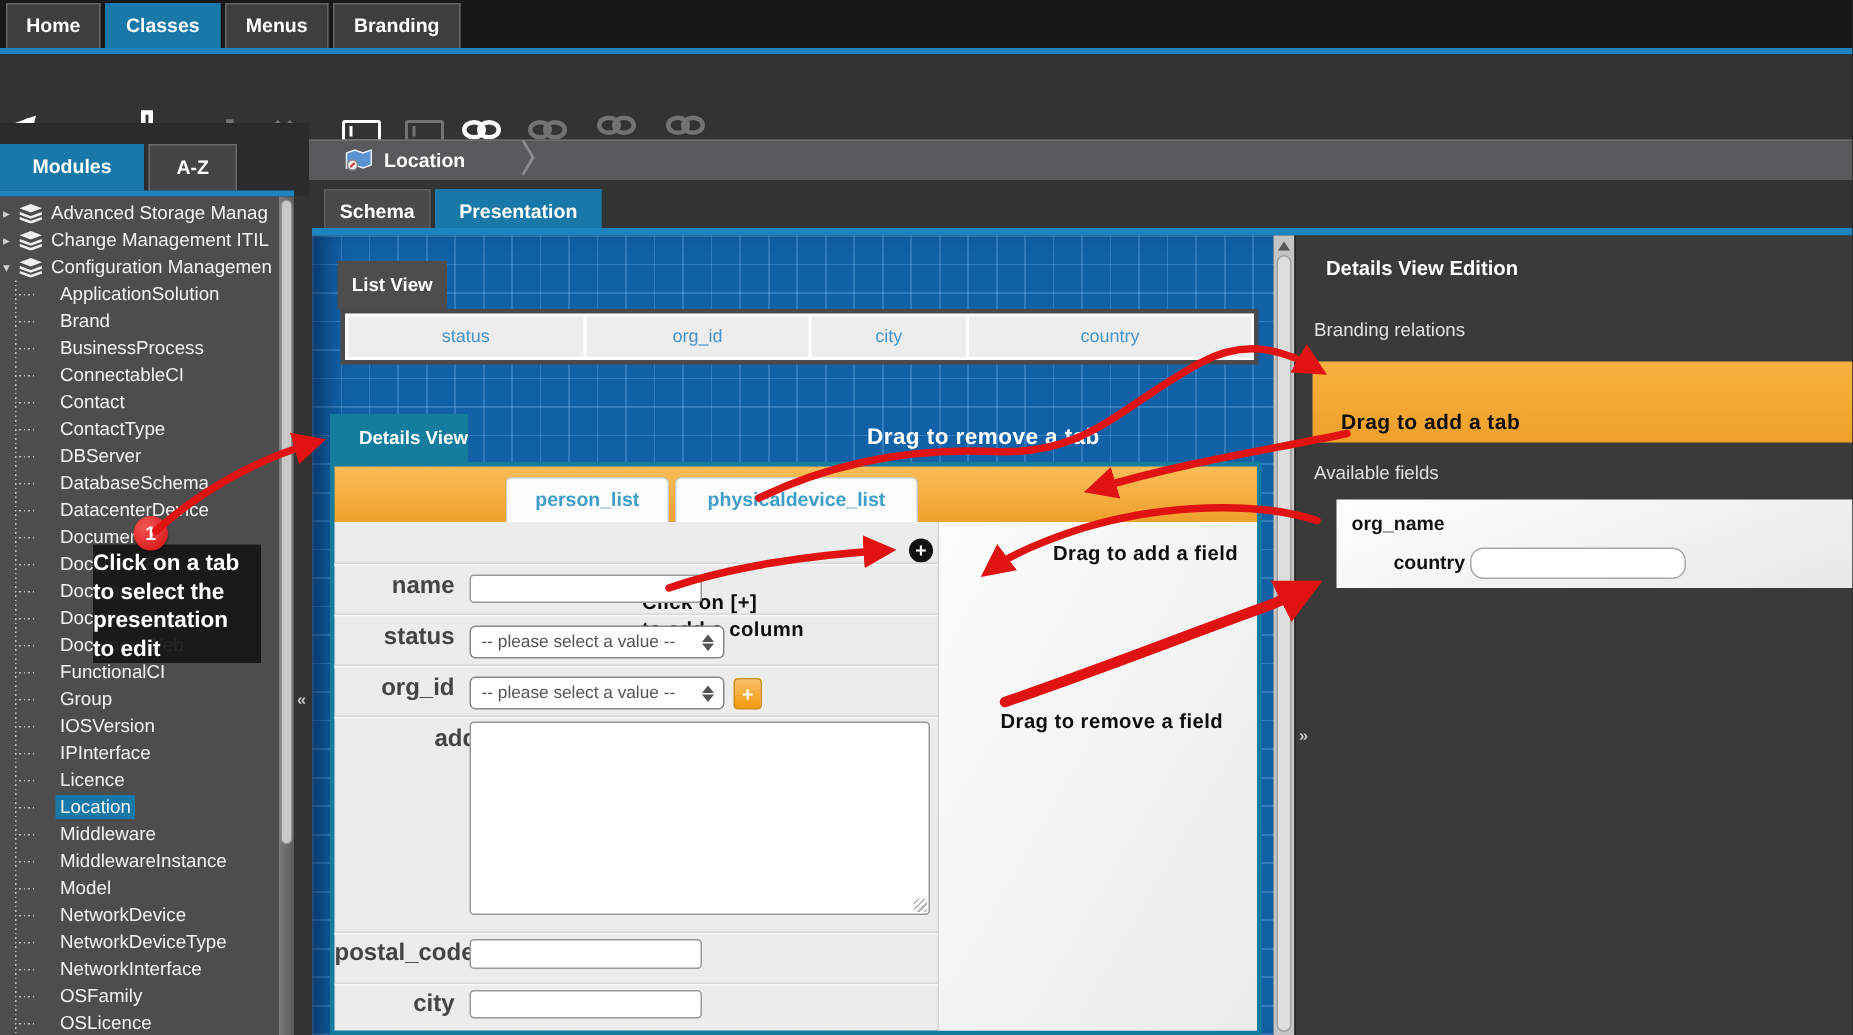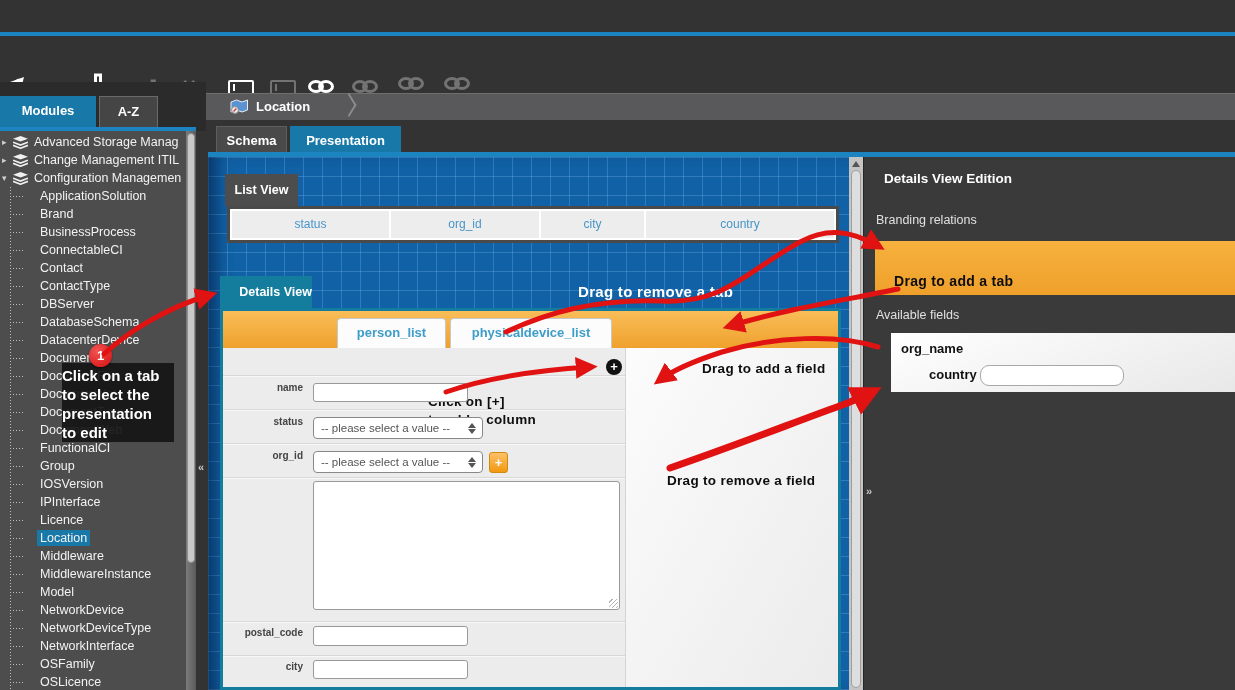--- a/index.html
+++ b/index.html
@@ -91,21 +91,21 @@
   .dv-bar{position:absolute;left:0;top:0;width:615px;height:37px;background:linear-gradient(#f9bd58,#efa12d);}
   .ptab{position:absolute;text-align:center;font-weight:bold;}
   .ptab.props{left:5px;top:4px;width:105px;height:33px;background:#fffdf5;border:1px solid #dd9a25;border-bottom:none;
       border-radius:5px 5px 0 0;color:#f09c13;font-size:14px;line-height:31px;}
   .ptab.rel{top:7px;height:30px;background:#fcfcfc;border:1px solid #c8c8c8;border-bottom:none;
       border-radius:4px 4px 0 0;color:#3e9dc9;font-size:13px;line-height:28px;}
   .dv-content{position:absolute;left:0;top:37px;width:615px;height:339px;background:#ececec;}
   .dv-rightcol{position:absolute;left:402px;top:0;width:213px;height:339px;
       background:linear-gradient(120deg,#fcfcfc,#ebebeb);border-left:1px solid #d5d5d5;}
   .sep{position:absolute;left:0;width:402px;height:1px;background:#d8d8d8;box-shadow:0 1px 0 #f8f8f8;}
-  .flabel{position:absolute;left:0;width:80px;text-align:right;font-weight:bold;font-size:10px;color:#444;}
+  .flabel{position:absolute;left:0;width:80px;text-align:right;font-weight:bold;font-size:16px;color:#444;}
   .tinput{position:absolute;background:#fff;border:1px solid #999;border-radius:3px;}
   .fselect{position:absolute;background:#fff;border:1px solid #888;border-radius:4px;
       font-size:11.5px;color:#555;padding-left:7px;overflow:hidden;}
   .spinner{position:absolute;right:5px;top:4px;width:9px;}
   .spinner i{display:block;width:0;height:0;border-left:4px solid transparent;border-right:4px solid transparent;margin:1px 0;}
   .spinner .up{border-bottom:5px solid #555;}
   .spinner .dn{border-top:5px solid #555;}
   .plusbtn{position:absolute;width:19px;height:21px;border:1px solid #cf8a10;border-radius:3px;
       background:linear-gradient(#fdc069,#f2990f);color:#fff;font-weight:bold;font-size:13px;
       text-align:center;line-height:19px;}
@@ -143,20 +143,26 @@
       background:radial-gradient(circle at 35% 30%,#f25454,#d40d0d);color:#fff;font-weight:bold;font-size:13px;
       text-align:center;line-height:23px;z-index:41;box-shadow:0 1px 2px rgba(0,0,0,.5);}
 
   #arrows{position:absolute;left:0;top:0;z-index:50;pointer-events:none;}
 </style>
 </head>
 <body>
 
 <div id="app">
 
+  <div class="topnav" id="topnav">
+      <div class="tab" style="left: 4px; width: 63px; text-align: center; padding: 0px;">Home</div>
+      <div class="tab active" style="left: 70px; width: 77px; text-align: center; padding: 0px;">Classes</div>
+      <div class="tab" style="left: 150px; width: 69px; text-align: center; padding: 0px;">Menus</div>
+      <div class="tab" style="left: 222px; width: 85px; text-align: center; padding: 0px;">Branding</div>
+    </div>
   <div class="abs blue-underline" style="left:0;top:32px;width:1235px;height:4px;"></div>
 
   <div class="toolbar" id="toolbar">
       <div class="tbico" style="left: 8px;"><svg width="32" height="30" viewBox="0 0 32 30">
           <path d="M12 5 A11 10.5 0 1 0 27 15" fill="none" stroke="#fff" stroke-width="5.5"></path>
           <path d="M2 6 L16 1 L13 13 Z" fill="#fff"></path>
         </svg></div>
       <div class="tbico dis" style="left: 42px; top: 50px;"><span style="font-size:10px;color:#8a8a8a;">▾</span></div>
       <div class="tbico" style="left: 84px; top: 36px;"><svg width="28" height="32" viewBox="0 0 28 32">
           <path d="M10 3 h8 M11.5 3 v7 L21.5 24 a3 3 0 0 1 -2.6 4.5 H9.1 A3 3 0 0 1 6.5 24 L16.5 10 V3" fill="none" stroke="#fff" stroke-width="3"></path>

